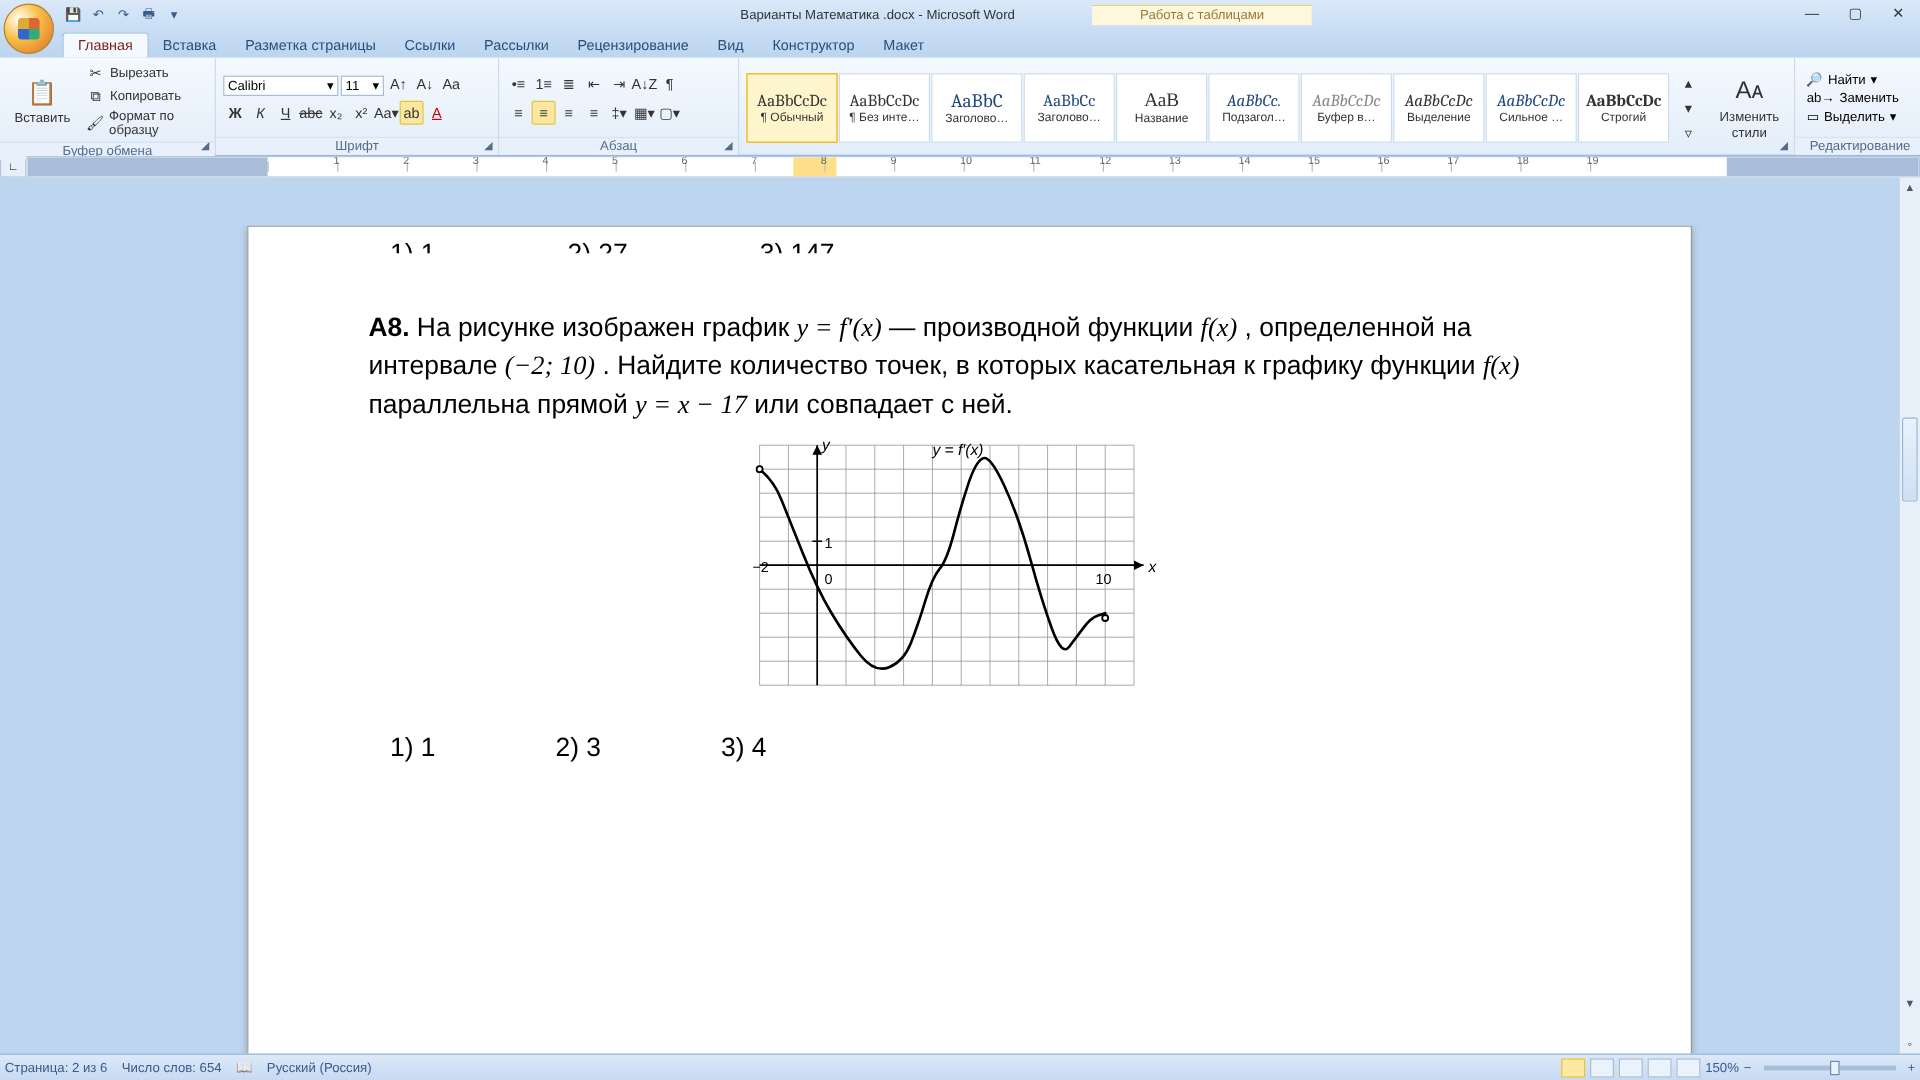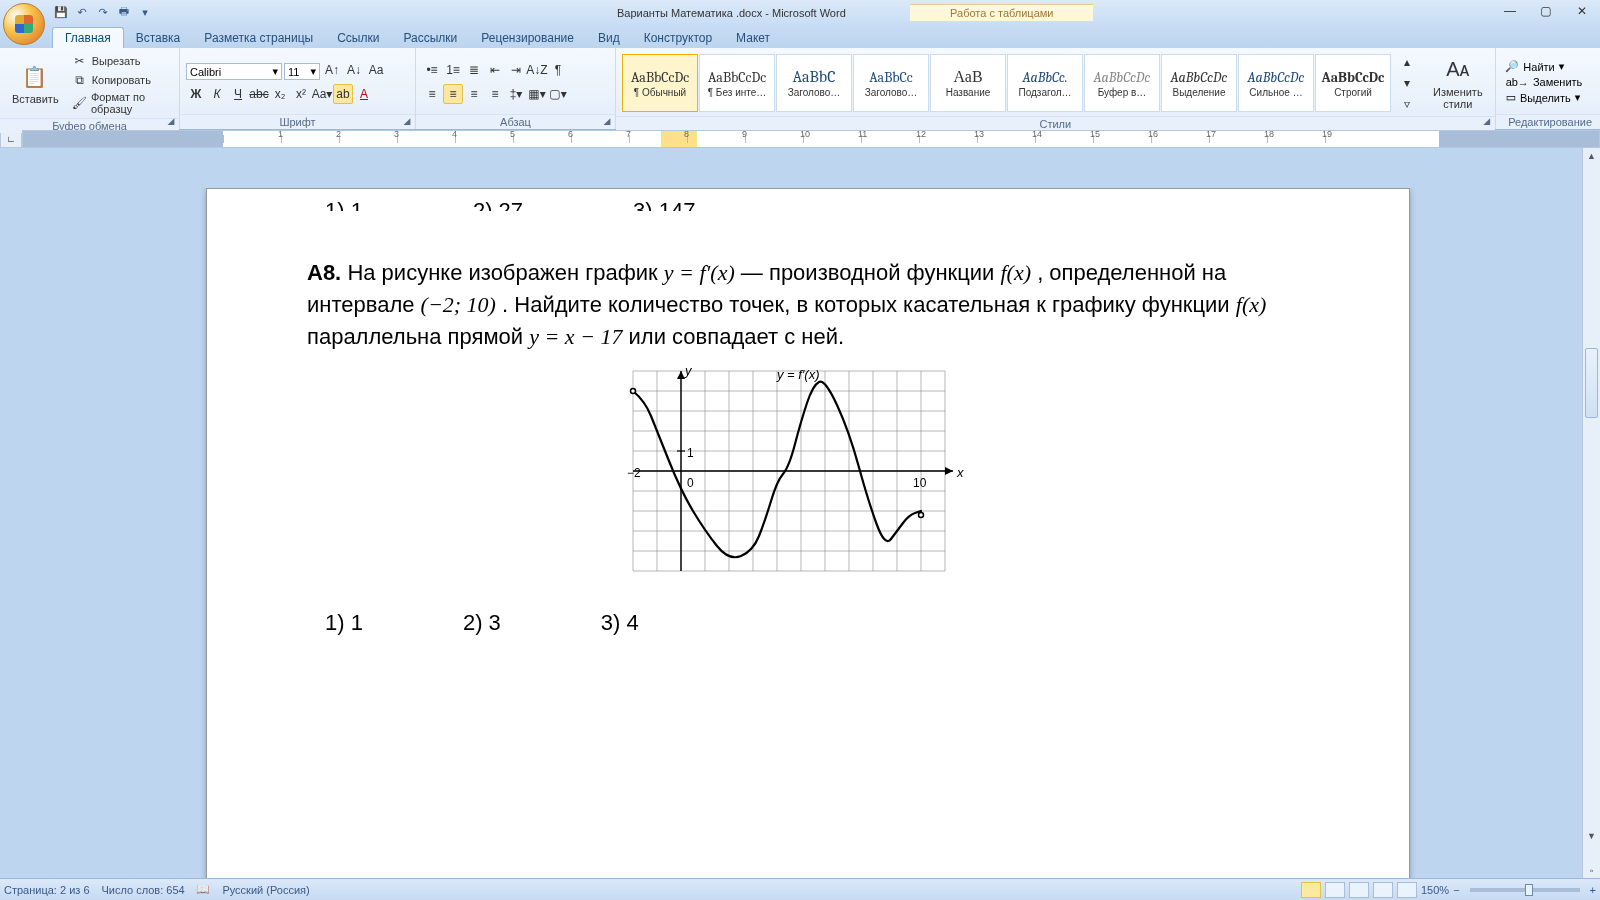--- a/index.html
+++ b/index.html
@@ -12,21 +12,21 @@
 .qat { margin-left: 52px; display: flex; align-items: center; gap: 3px; }
 .qat span { width: 18px; height: 18px; display: inline-flex; align-items: center; justify-content: center; font-size: 11px; color: #3a5a8a; }
 .title-doc { position: absolute; left: 50%; transform: translateX(-80%); }
 .title-ctx { position: absolute; left: 50%; transform: translateX(60%); color: #9a7a3a; background:#fef7dc; padding:2px 40px; border-top:1px solid #e5d08a;}
 .win-controls { position: absolute; right: 4px; top: 2px; display: flex; gap: 8px; }
 .win-controls span { width: 28px; height: 18px; display: inline-flex; align-items: center; justify-content: center; font-size: 12px; }
 
 
 .tabs { height: 23px; background: linear-gradient(#c8ddf4, #bcd4ee); display: flex; align-items: flex-end; padding-left: 52px; font-size: 12px; }
 .tab { padding: 3px 12px; color: #274f7d; cursor: pointer; border-top-left-radius:3px;border-top-right-radius:3px;}
-.tab.active { background: #f4f9fe; border: 1px solid #9ab8dd; border-bottom: none; color: #0c4a6e; }
+.tab.active { background: #f4f9fe; border: 1px solid #9ab8dd; border-bottom: none; color: #7f1d1d; }
 
 
 .ribbon { height: 82px; background: linear-gradient(#f4f9fe, #e3edf9); border-bottom: 1px solid #9ab8dd; display: flex; }
 .group { border-right: 1px solid #cbdcee; display: flex; flex-direction: column; justify-content: space-between; padding: 2px 4px 0; position: relative; }
 .group-label { text-align: center; font-size: 11px; color: #556b8a; padding: 1px 0; background: #e7f0fb; border-top:1px solid #d5e3f2; margin: 0 -4px;}
 .group-body { flex: 1; display: flex; align-items: center; gap: 4px; padding: 2px; }
 .dialoglauncher { position:absolute; right:2px; bottom:2px; width:12px;height:12px;font-size:9px;color:#556b8a;display:flex;align-items:center;justify-content:center;}
 
 .big-btn { display:flex;flex-direction:column;align-items:center;justify-content:center;font-size:11px;color:#333;padding:2px 6px;gap:2px;border-radius:3px;}
 .big-btn .ic{width:28px;height:28px;display:flex;align-items:center;justify-content:center;font-size:20px;}
@@ -262,21 +262,20 @@
       <div style="display:flex;flex-direction:column;justify-content:center;gap:1px;margin-left:2px;">
         <div class="ribbtn">▴</div>
         <div class="ribbtn">▾</div>
         <div class="ribbtn">▿</div>
       </div>
       <div class="big-btn" style="margin-left:6px">
         <span class="ic">Aᴀ</span>
         <span style="max-width:54px;text-align:center;line-height:1.1">Изменить стили</span>
       </div>
     </div>
-    <div class="group-label">Стили</div>
     <div class="dialoglauncher">◢</div>
   </div>
 
   <div class="group" style="min-width:110px">
     <div class="group-body">
       <div class="edit-col">
         <div class="item">
             <span>🔎</span>
             <span>Найти</span>
             <span>▾</span>

